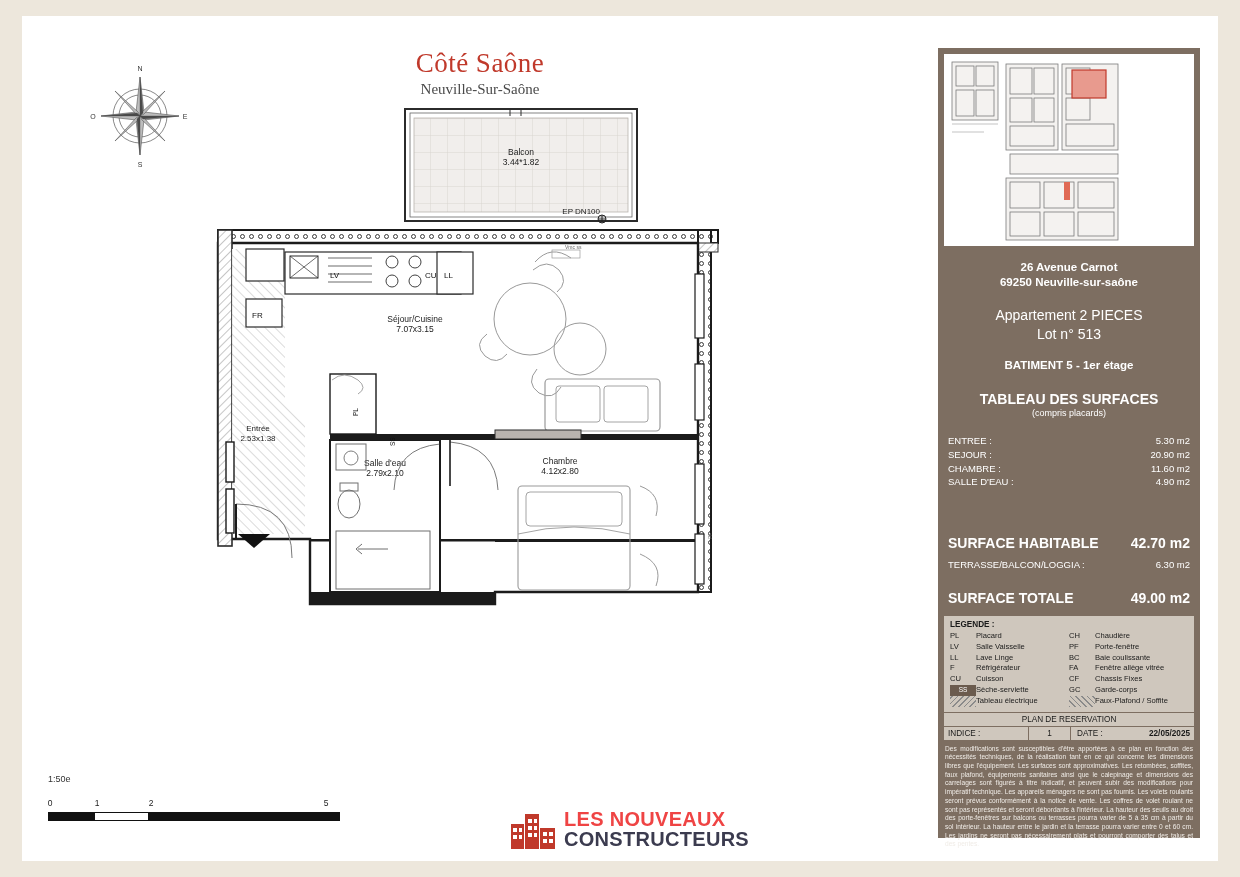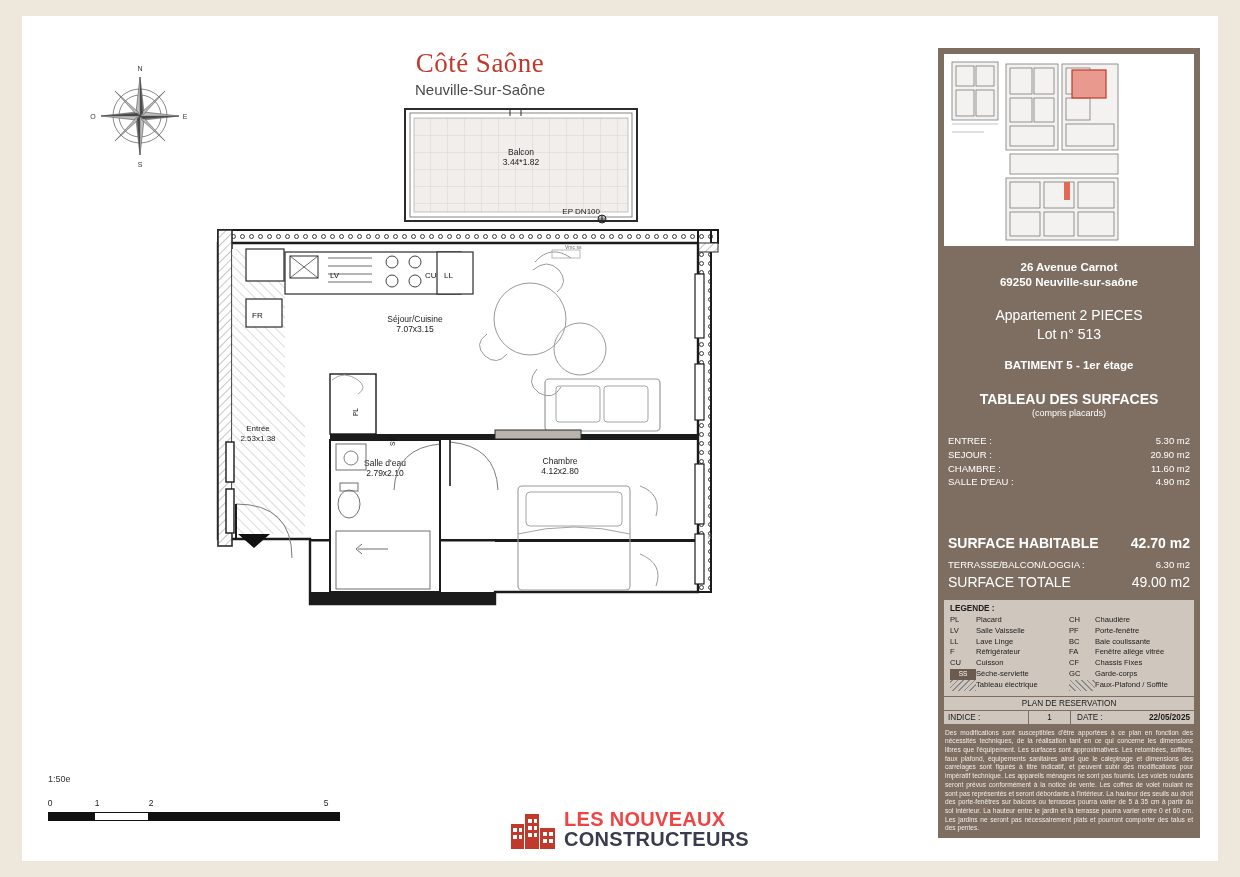--- a/index.html
+++ b/index.html
@@ -10,21 +10,21 @@
     overflow:hidden;
   }
   .sheet{
     position:absolute;left:22px;top:16px;width:1196px;height:845px;
     background:#ffffff;
   }
   
   .plan-area{position:absolute;left:18px;top:18px;width:880px;height:808px;}
   .title-block{position:absolute;left:0;top:14px;width:880px;text-align:center;}
   .title-main{font-size:27px;color:#c0392b;font-family:"Liberation Serif",serif;font-weight:400;letter-spacing:.5px;}
-  .title-sub{font-size:15px;color:#4a4a4a;margin-top:2px;font-family:Liberation Sans, sans-serif;}
+  .title-sub{font-size:15px;color:#4a4a4a;margin-top:2px;font-family:Liberation Serif, serif;}
 
   
   .compass{position:absolute;left:45px;top:25px;width:110px;height:110px;}
 
   
   .fp{position:absolute;left:0;top:0;width:880px;height:808px;}
 
   
   .scalebar{position:absolute;left:8px;top:740px;width:330px;}
   .scalebar .lbl{font-size:9px;color:#333;}
@@ -46,21 +46,21 @@
   .panel-mini{margin:6px 6px 0 6px;background:#fff;height:192px;position:relative;overflow:hidden;}
   .addr{text-align:center;margin-top:14px;font-size:11.5px;font-weight:bold;line-height:1.3;color:#fff;}
   .appt{text-align:center;margin-top:16px;font-size:14px;line-height:1.4;color:#fff;}
   .batiment{text-align:center;margin-top:14px;font-size:11.5px;font-weight:bold;color:#fff;}
   .tbl-title{text-align:center;margin-top:20px;font-size:14px;font-weight:bold;color:#fff;}
   .tbl-sub{text-align:center;font-size:9px;color:#fff;margin-top:1px;}
   .surfaces{margin:16px 10px 0 10px;font-size:9.5px;}
   .surf-row{display:flex;justify-content:space-between;line-height:1.45;}
   .habitable{display:flex;justify-content:space-between;align-items:baseline;margin:46px 10px 0 10px;font-size:14px;font-weight:bold;}
   .terrasse{display:flex;justify-content:space-between;margin:8px 10px 0 10px;font-size:9.5px;}
-  .totale{display:flex;justify-content:space-between;align-items:center;margin:4px 10px 0 10px;font-size:14px;font-weight:normal;}
+  .totale{display:flex;justify-content:space-between;align-items:center;margin:20px 10px 0 10px;font-size:14px;font-weight:bold;}
 
   .legend{margin:10px 6px 0 6px;background:#cfc7bd;color:#1a1a1a;padding:4px 6px 5px 6px;}
   .legend-title{font-size:8.2px;font-weight:bold;margin-bottom:2px;}
   .legend-cols{display:flex;}
   .legend-col{width:50%;}
   .legend-item{display:flex;font-size:7.6px;line-height:1.42;}
   .legend-code{width:26px;flex:none;}
   .legend-code.sw{background:#6b5b4e;color:#fff;text-align:center;font-size:6.5px;}
   .legend-code.hatch{background:repeating-linear-gradient(-45deg,#8a8a8a 0 1px,#cfc7bd 1px 4px);}
   .legend-code.hatch2{background:repeating-linear-gradient(45deg,#8a8a8a 0 1px,#cfc7bd 1px 4px);}

